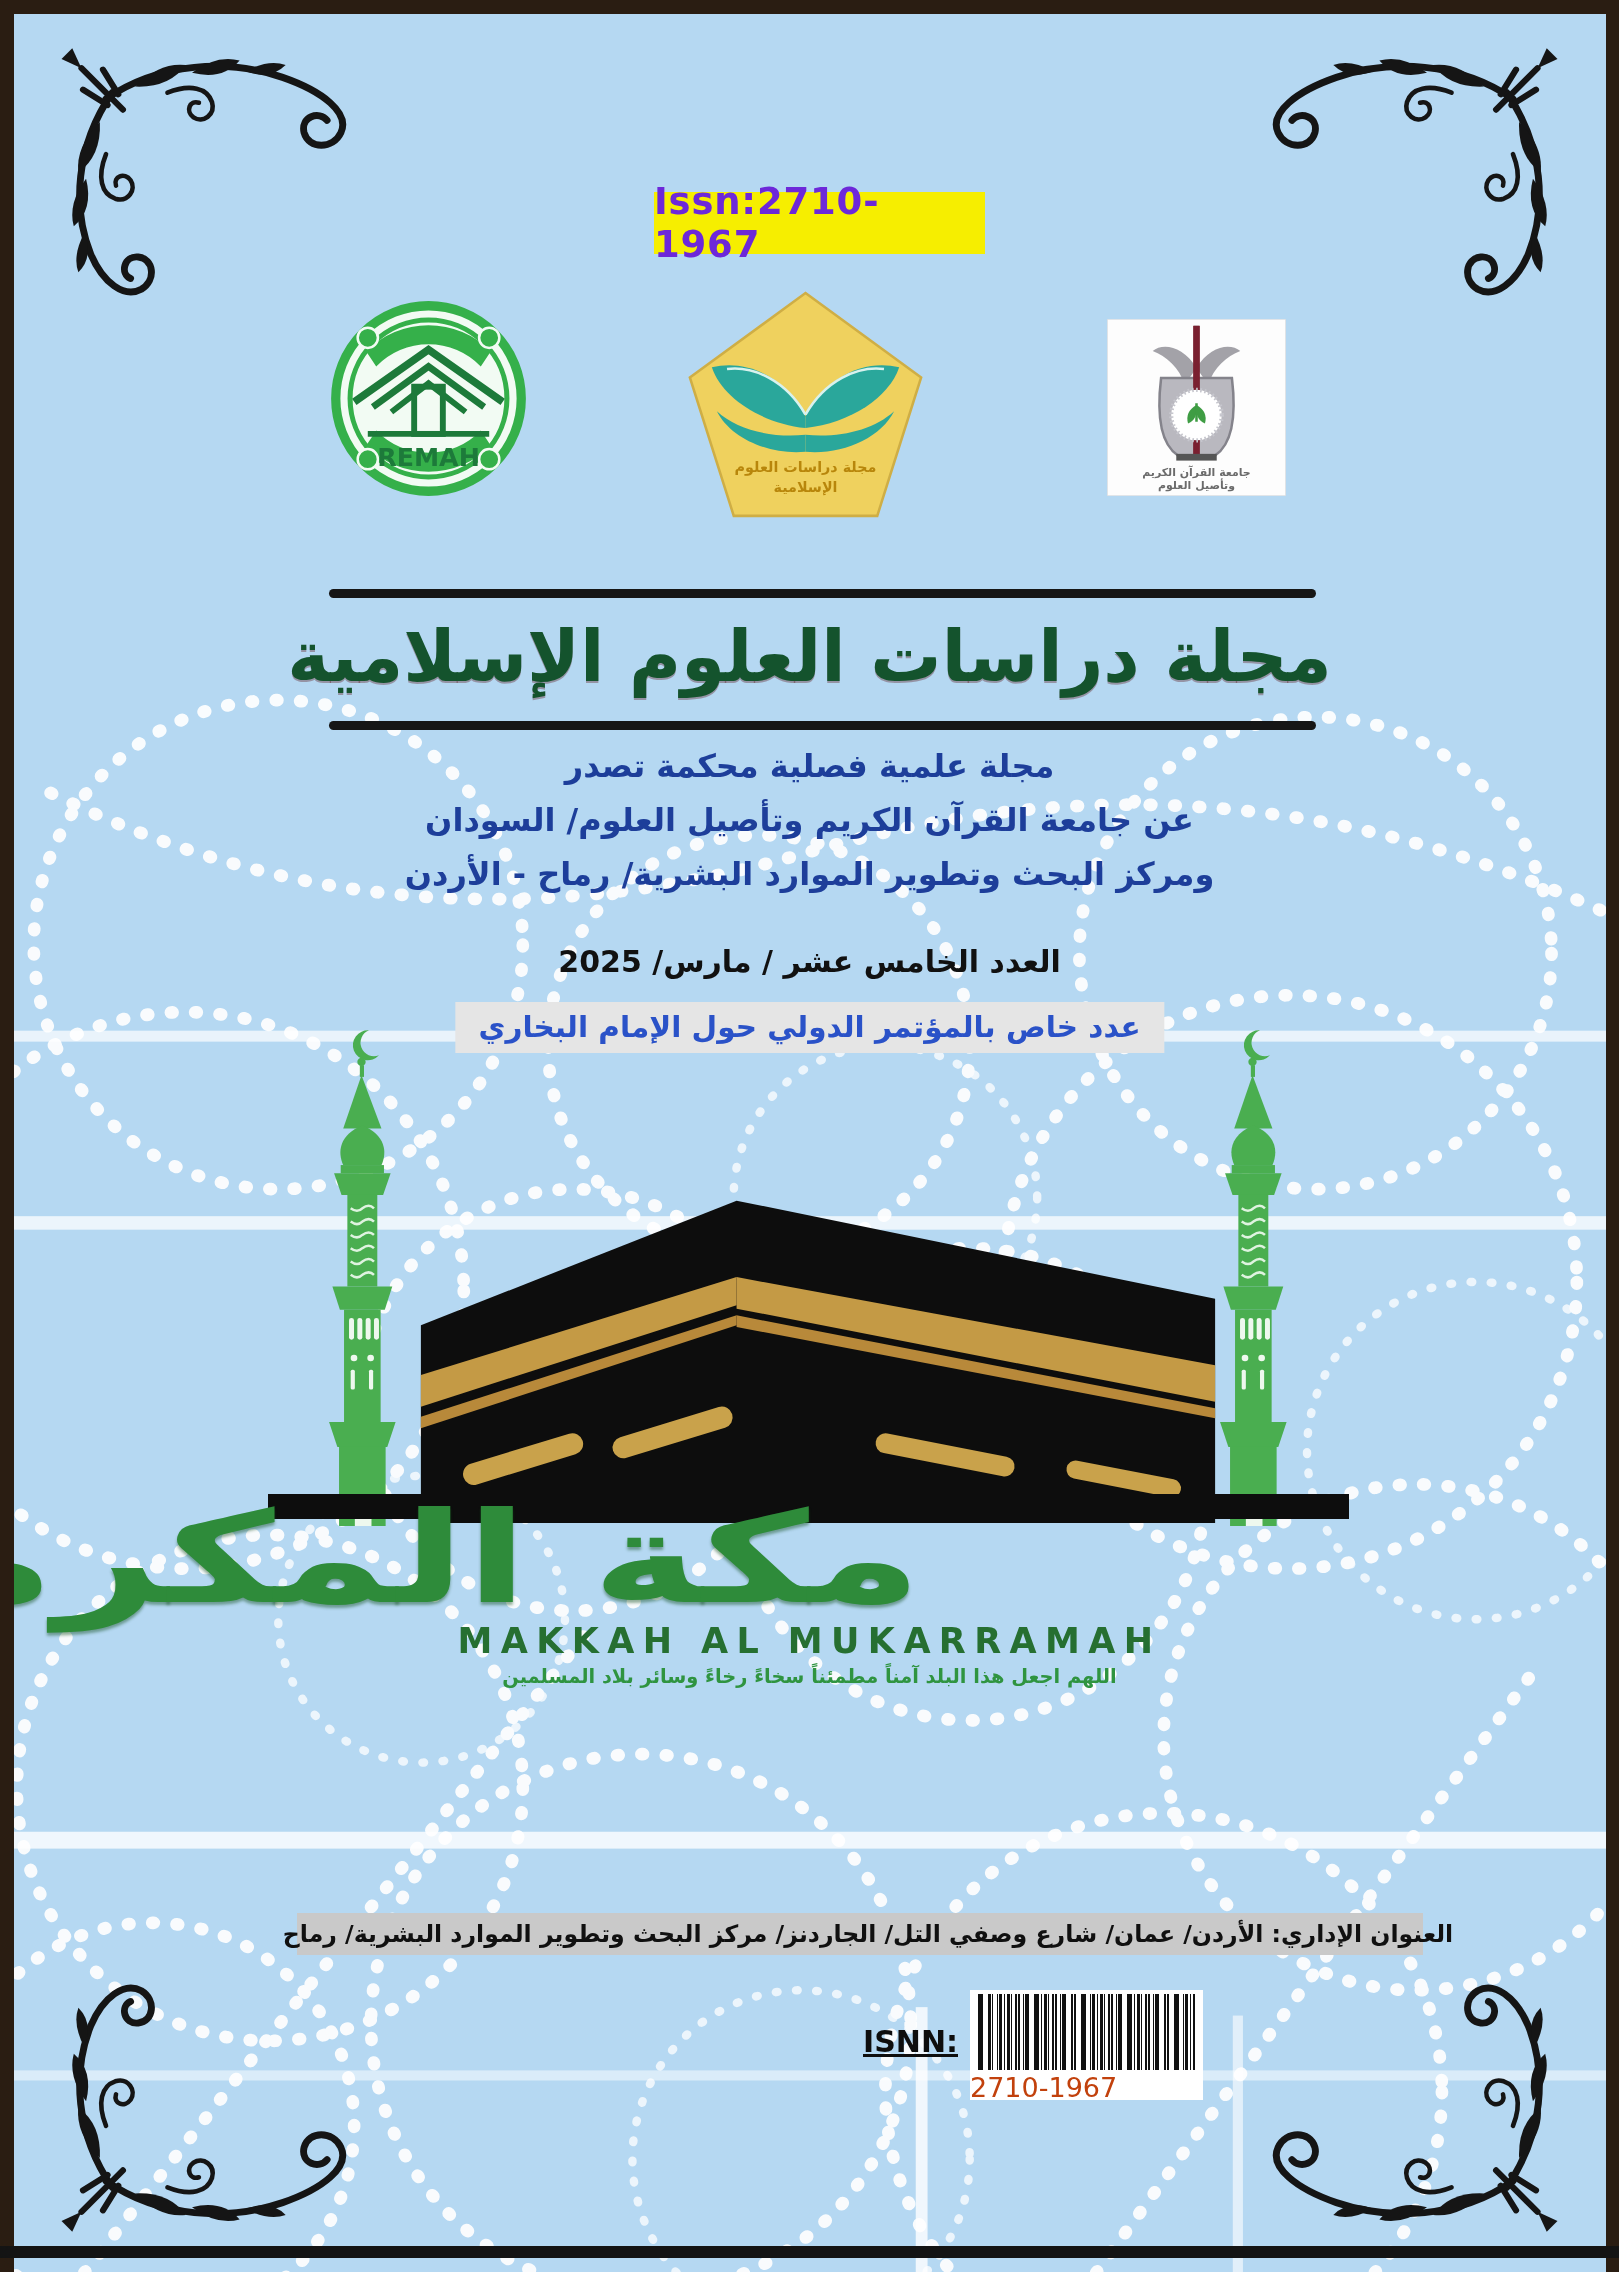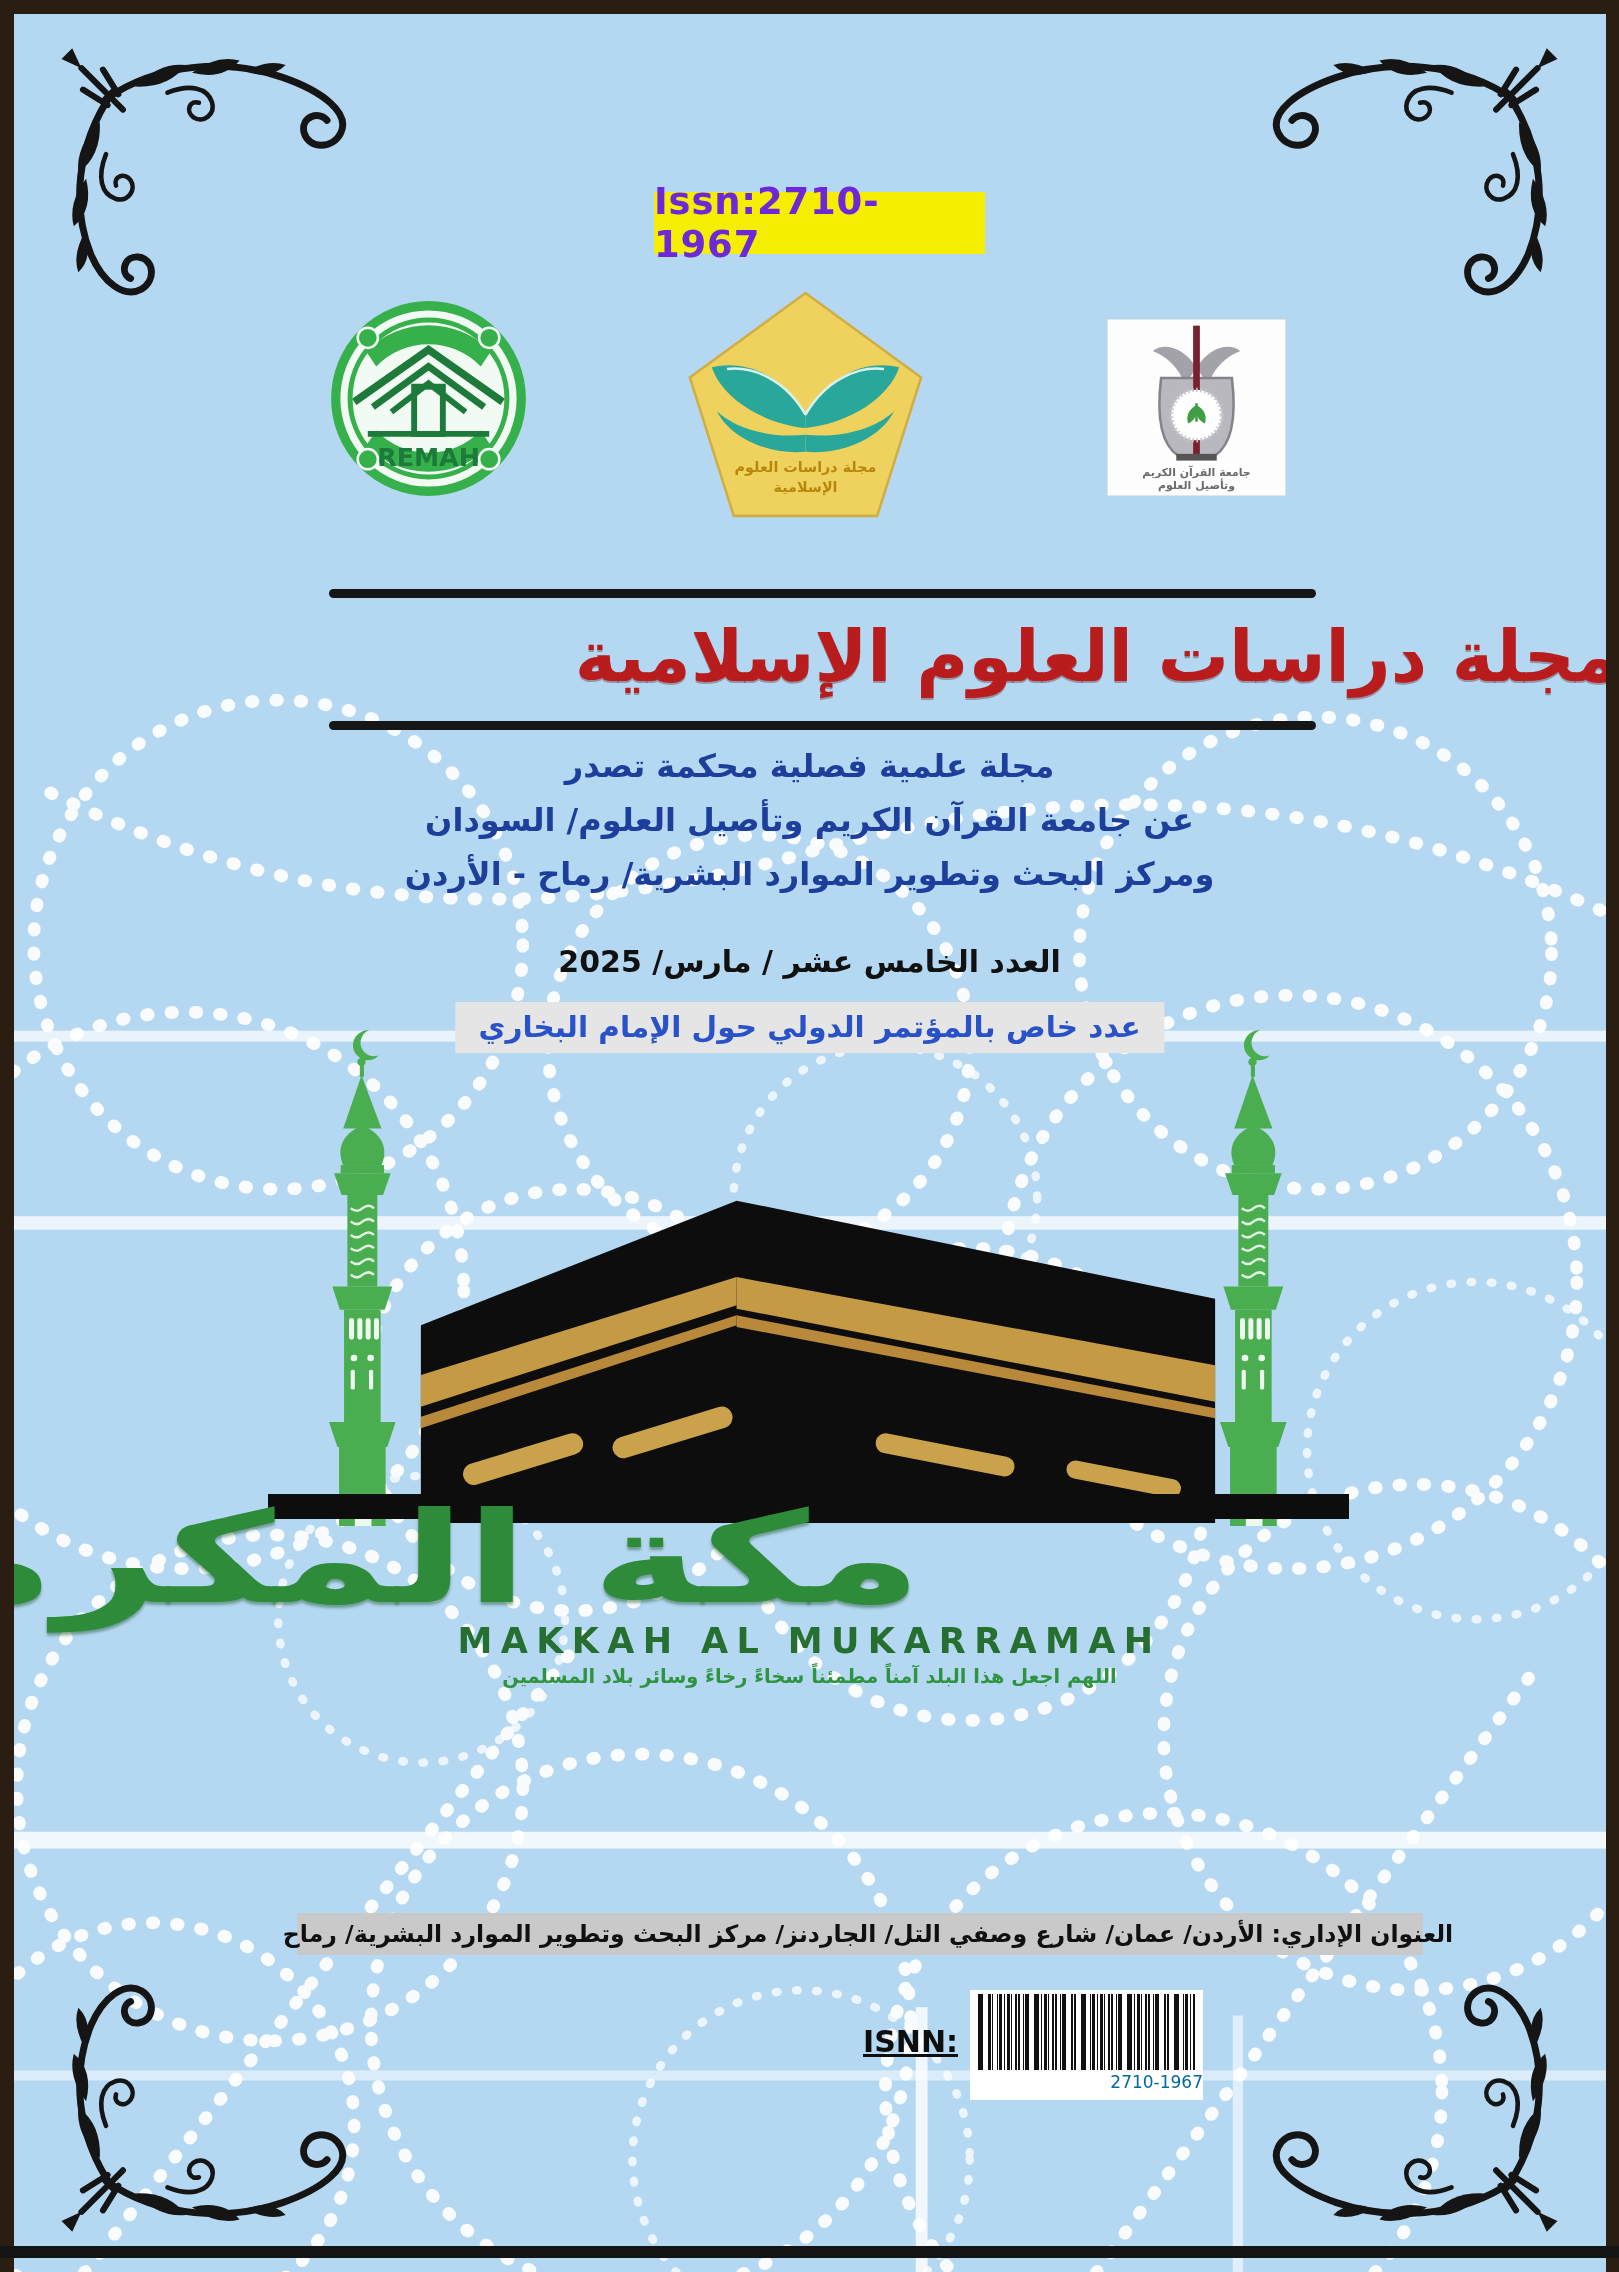--- a/index.html
+++ b/index.html
@@ -19,22 +19,22 @@
   .corner.bl{transform:scaleY(-1);}
   .corner.br{transform:scale(-1,-1);}
   
   .issn{left:654px;top:192px;width:331px;height:62px;background:#f6ee00;color:#6d28d9;
         font-size:37px;font-weight:bold;display:flex;align-items:center;justify-content:center;
         letter-spacing:0.8px;z-index:4;}
   
   .rule{left:329px;width:987px;height:9.3px;background:#161616;border-radius:5px;z-index:4;}
   .rule.r1{top:589px;}
   .rule.r2{top:721px;}
-  .main-title{left:0;top:594px;width:1619px;height:126px;line-height:126px;
-        font-size:71px;font-weight:bold;color:#b91c1c;direction:rtl;z-index:4;
+  .main-title{left:0;top:594px;width:1619px;height:126px;line-height:126px;text-align:center;
+        font-size:71px;font-weight:bold;color:#14532d;direction:rtl;z-index:4;
         text-shadow:0 1.7px 0 rgba(90,20,20,.35);}
   .sub{left:0;width:1619px;text-align:center;font-weight:bold;color:#1d3e9a;font-size:32px;
         direction:rtl;z-index:4;white-space:nowrap;}
   .sub1{top:747px;} .sub2{top:801px;} .sub3{top:855px;}
   .issue{left:0;top:944px;width:1619px;text-align:center;font-weight:bold;color:#111;
         font-size:30px;direction:rtl;z-index:4;white-space:nowrap;}
   .special{left:50%;top:1002px;transform:translateX(-50%);background:#e5e5e5;color:#2a52c8;
         font-size:29.5px;font-weight:bold;direction:rtl;padding:8.4px 23.6px;white-space:nowrap;z-index:4;}
   
   .minaret{width:94px;height:499px;top:1027px;z-index:2;}
@@ -53,21 +53,21 @@
   .address{left:297px;top:1913px;width:1110px;height:42px;background:#c9c9c9;color:#101010;
         font-size:23.6px;font-weight:bold;direction:rtl;display:flex;align-items:center;
         justify-content:center;white-space:nowrap;z-index:4;padding-left:16px;}
   .isnn{left:810px;top:2024px;width:148px;text-align:right;font-size:30px;font-weight:bold;
         color:#0e0e0e;z-index:4;text-decoration:underline;}
   .barcode-box{left:970px;top:1990px;width:233px;height:110px;background:#ffffff;z-index:4;}
   .bars{margin:4.2px 8.4px 0 8.4px;height:76px;
         background:repeating-linear-gradient(90deg,#111 0 1.7px,#fff 1.7px 2.5px,#111 2.5px 5px,
         #fff 5px 7.6px,#111 7.6px 8.4px,#fff 8.4px 10px,#111 10px 13.5px,#fff 13.5px 14.3px,
         #111 14.3px 15px,#fff 15px 18.6px);}
-  .barcode-num{text-align:right;font-size:17px;color:#0369a1;margin-top:1.7px;
+  .barcode-num{text-align:left;font-size:27px;color:#c2410c;margin-top:1.7px;
         font-family:"DejaVu Sans",sans-serif;}
   
   .logo{z-index:4;}
   .remah{left:329px;top:299px;width:199px;height:199px;}
   .pentagon{left:683px;top:288px;width:245px;height:238px;}
   .univ{left:1107px;top:319px;width:179px;height:177px;background:#fdfdfd;
         box-shadow:0 0 0 0.8px #d8dde2 inset;}
 </style>
 </head>
 <body>

